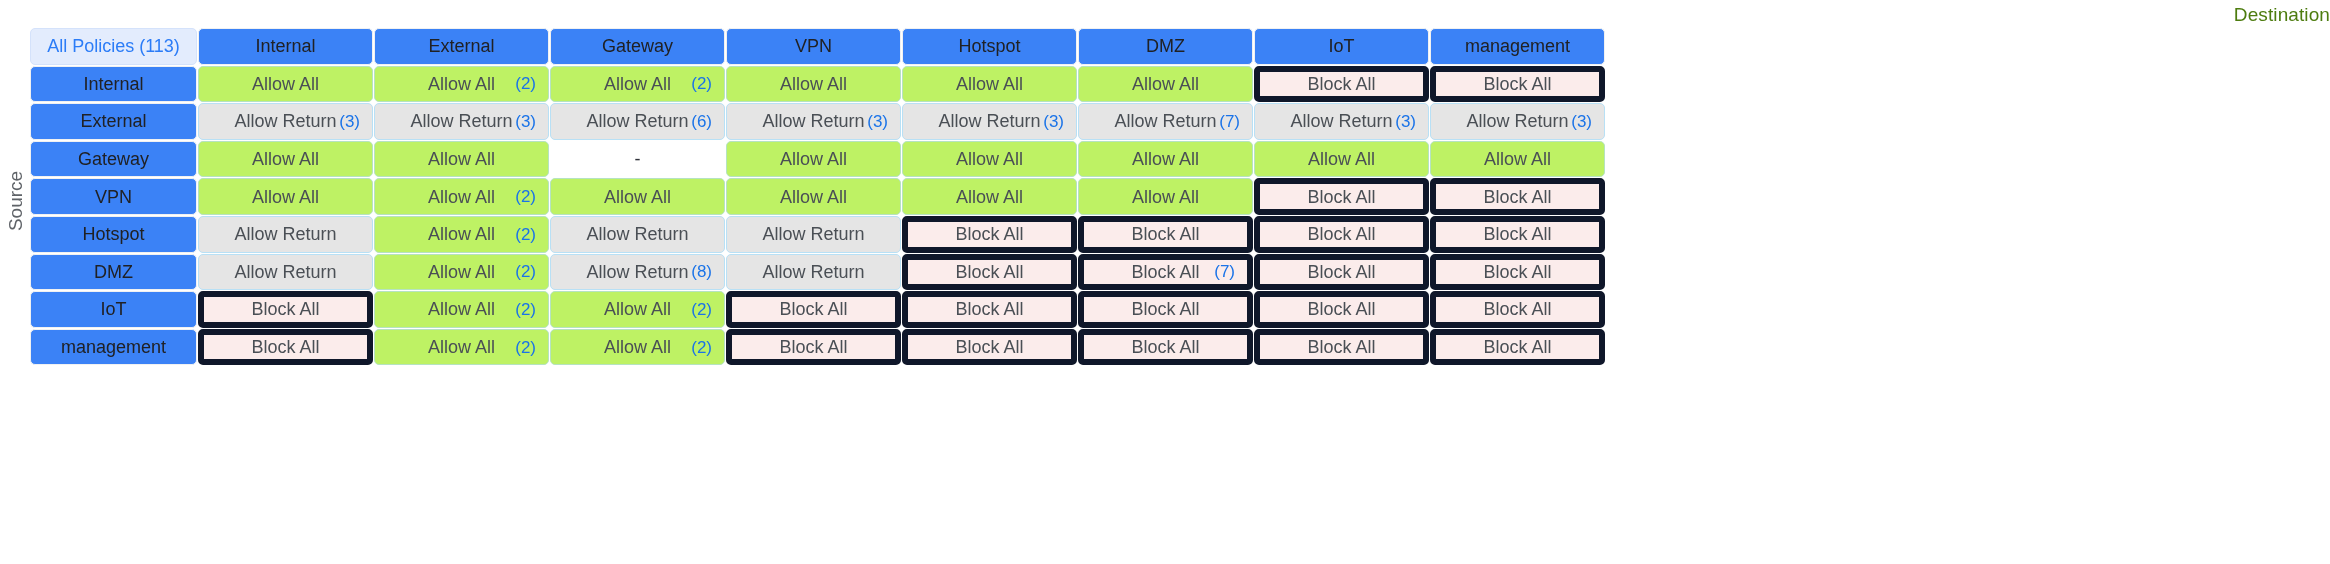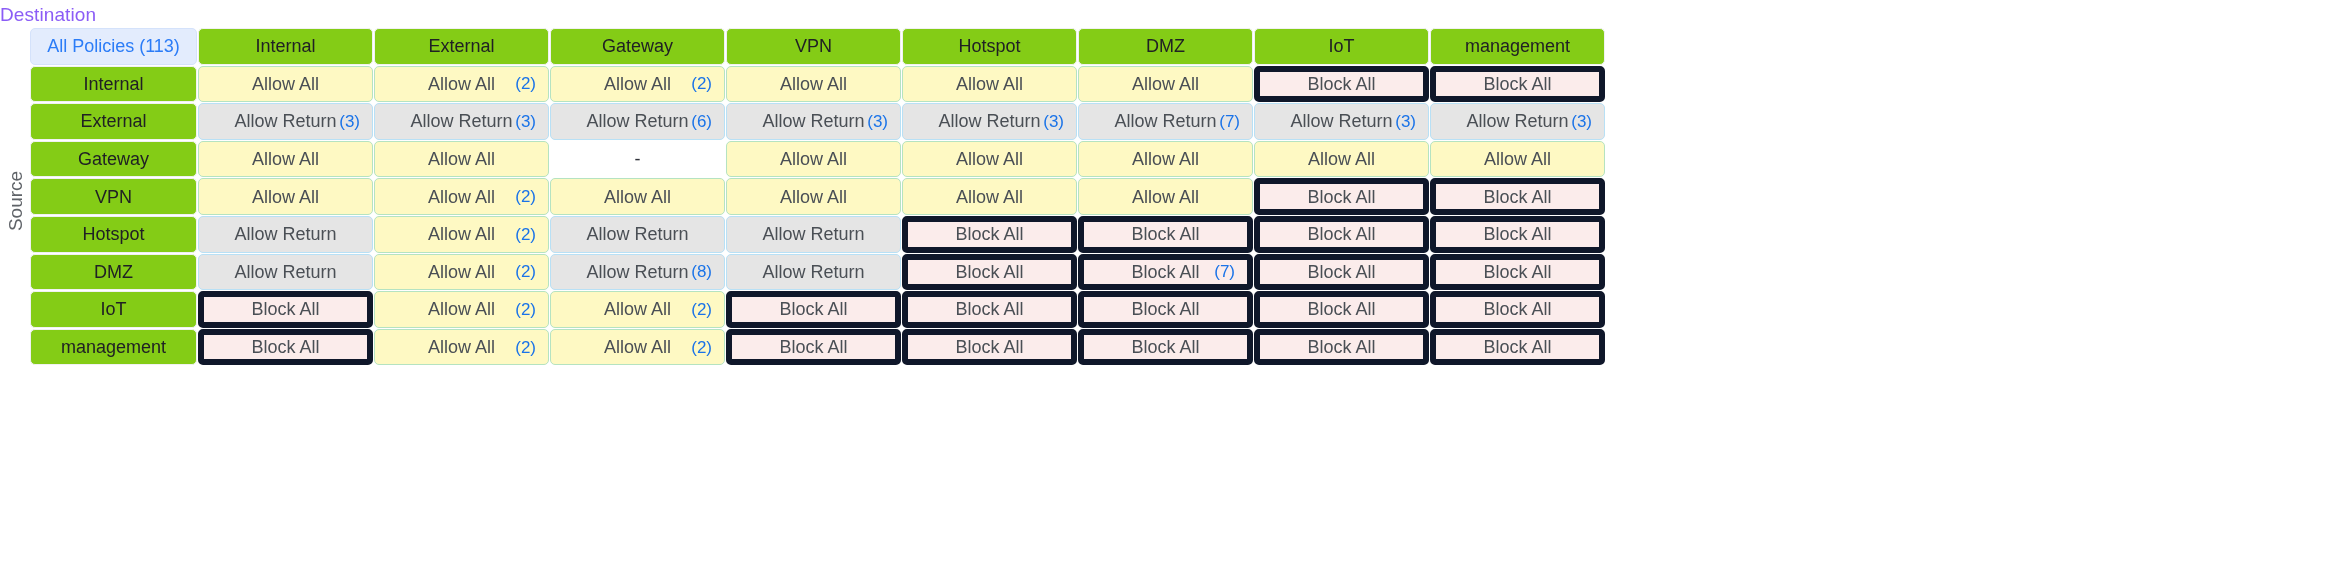--- a/index.html
+++ b/index.html
@@ -13,23 +13,23 @@
     position: relative;
     width: 2330px; height: 564px;
     background: #ffffff;
     overflow: hidden;
   }
 
   
   .dest-caption {
     position: absolute;
     top: 4px; left: 0; width: 2330px;
-    text-align: left;
+    text-align: right;
     font-size: 19px;
-    color: #8b5cf6;
+    color: #4d7c0f;
     letter-spacing: .1px;
   }
 
   
   .src-caption {
     position: absolute;
     left: 2px;
     top: 190px;
     width: 120px;
     text-align: center;
@@ -66,28 +66,28 @@
   
   .corner {
     background: #e3ecfd;
     color: #2b7cf7;
     font-size: 18px;
     border: 1px solid #d4e2fb;
   }
 
   
   .colhead, .rowhead {
-    background: #84cc16;
+    background: #3b82f6;
     color: #202124;
     border: 1px solid #f0f1f2;
   }
 
   
   .p-allow {
-    background: #fef9c3;
+    background: #bef264;
     border: 1px solid #b5e3c1;
     color: #4a4f55;
   }
   .p-return {
     background: #e5e5e5;
     border: 1px solid #b8e0f5;
     color: #4a4f55;
   }
   .p-block {
     background: #fbeceb;

